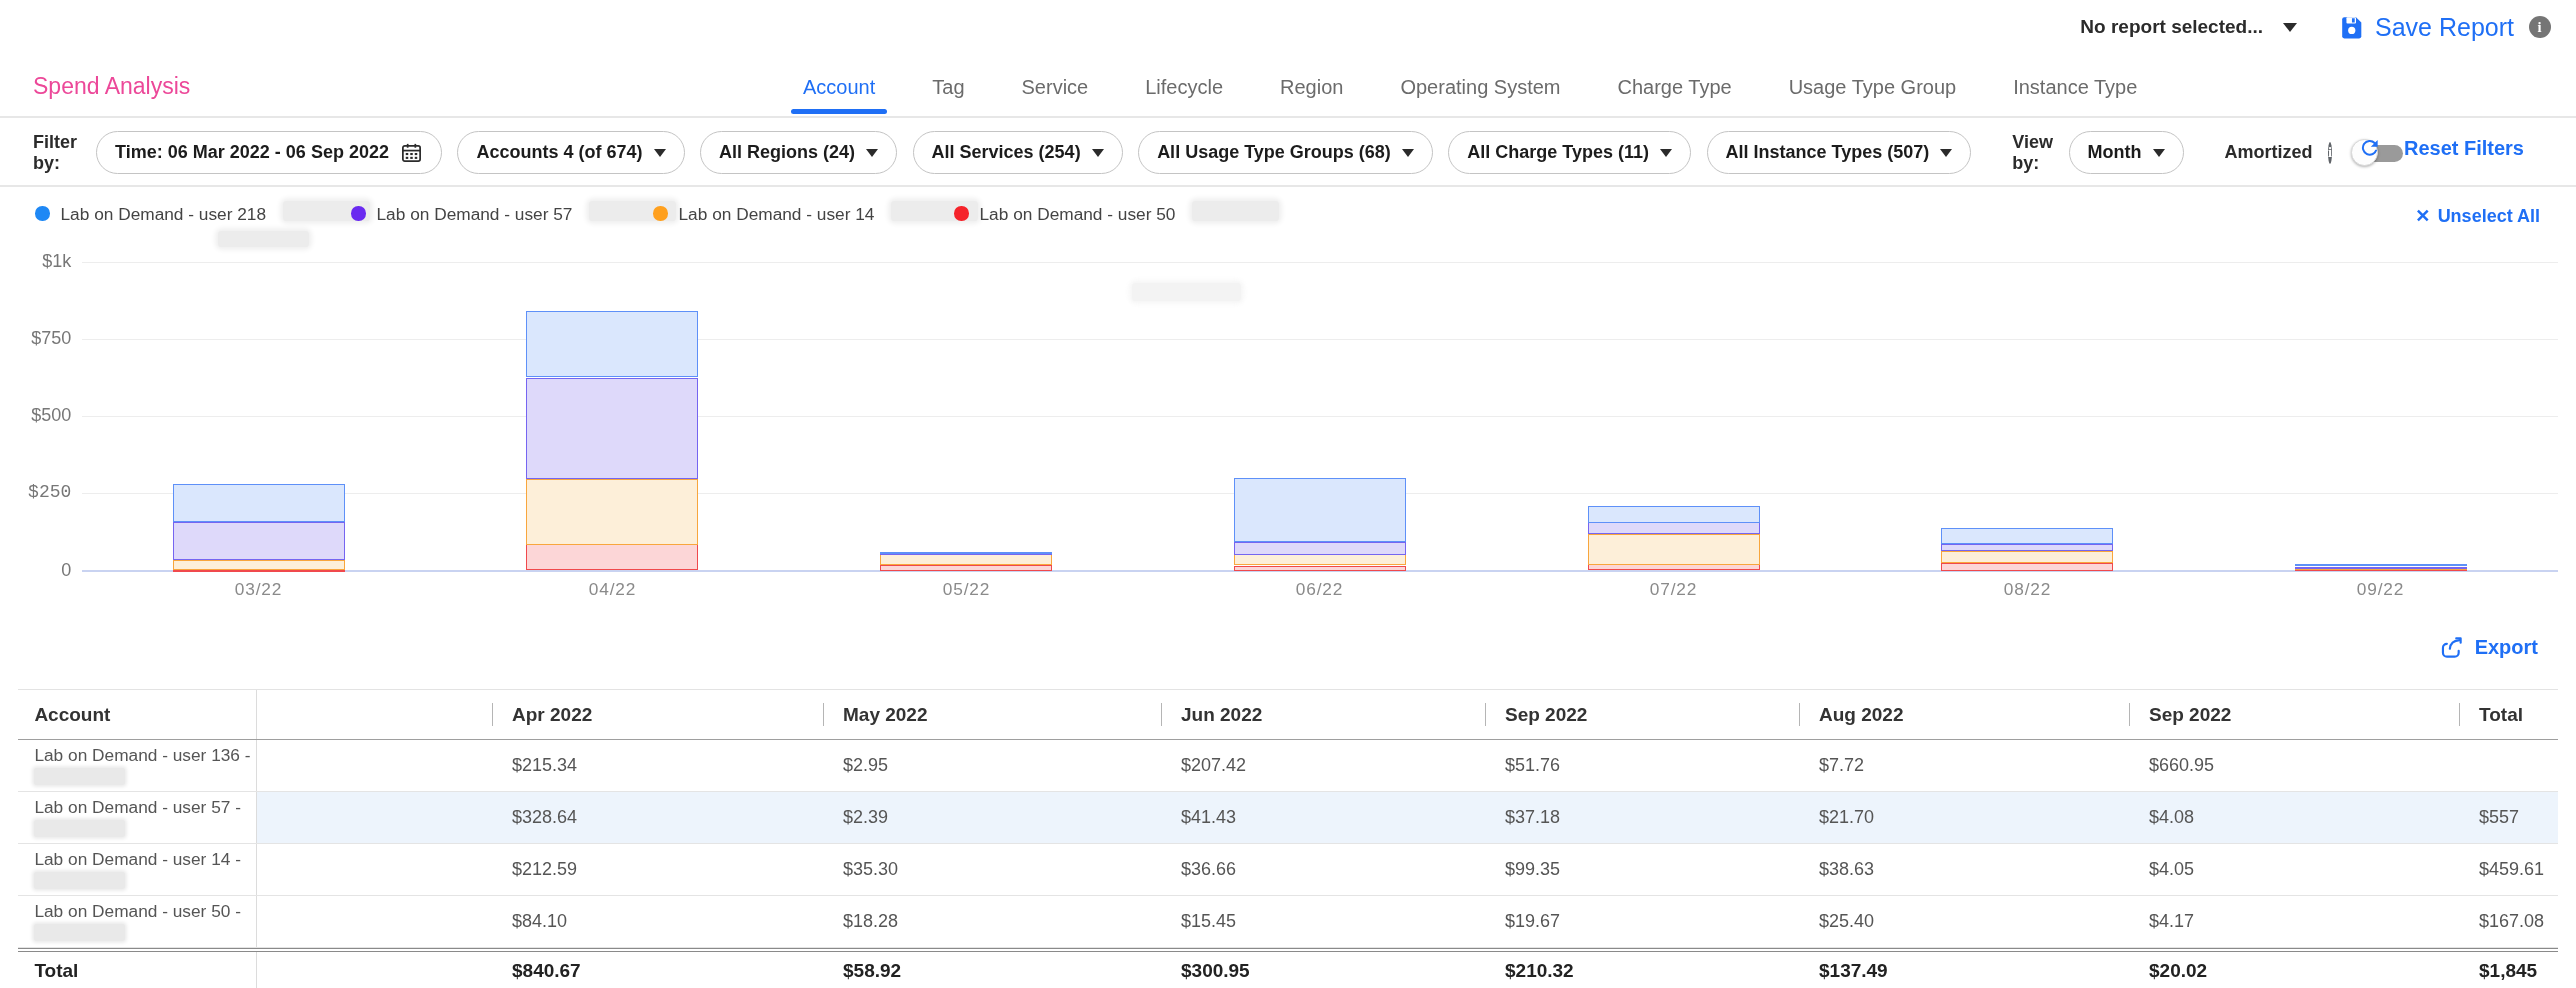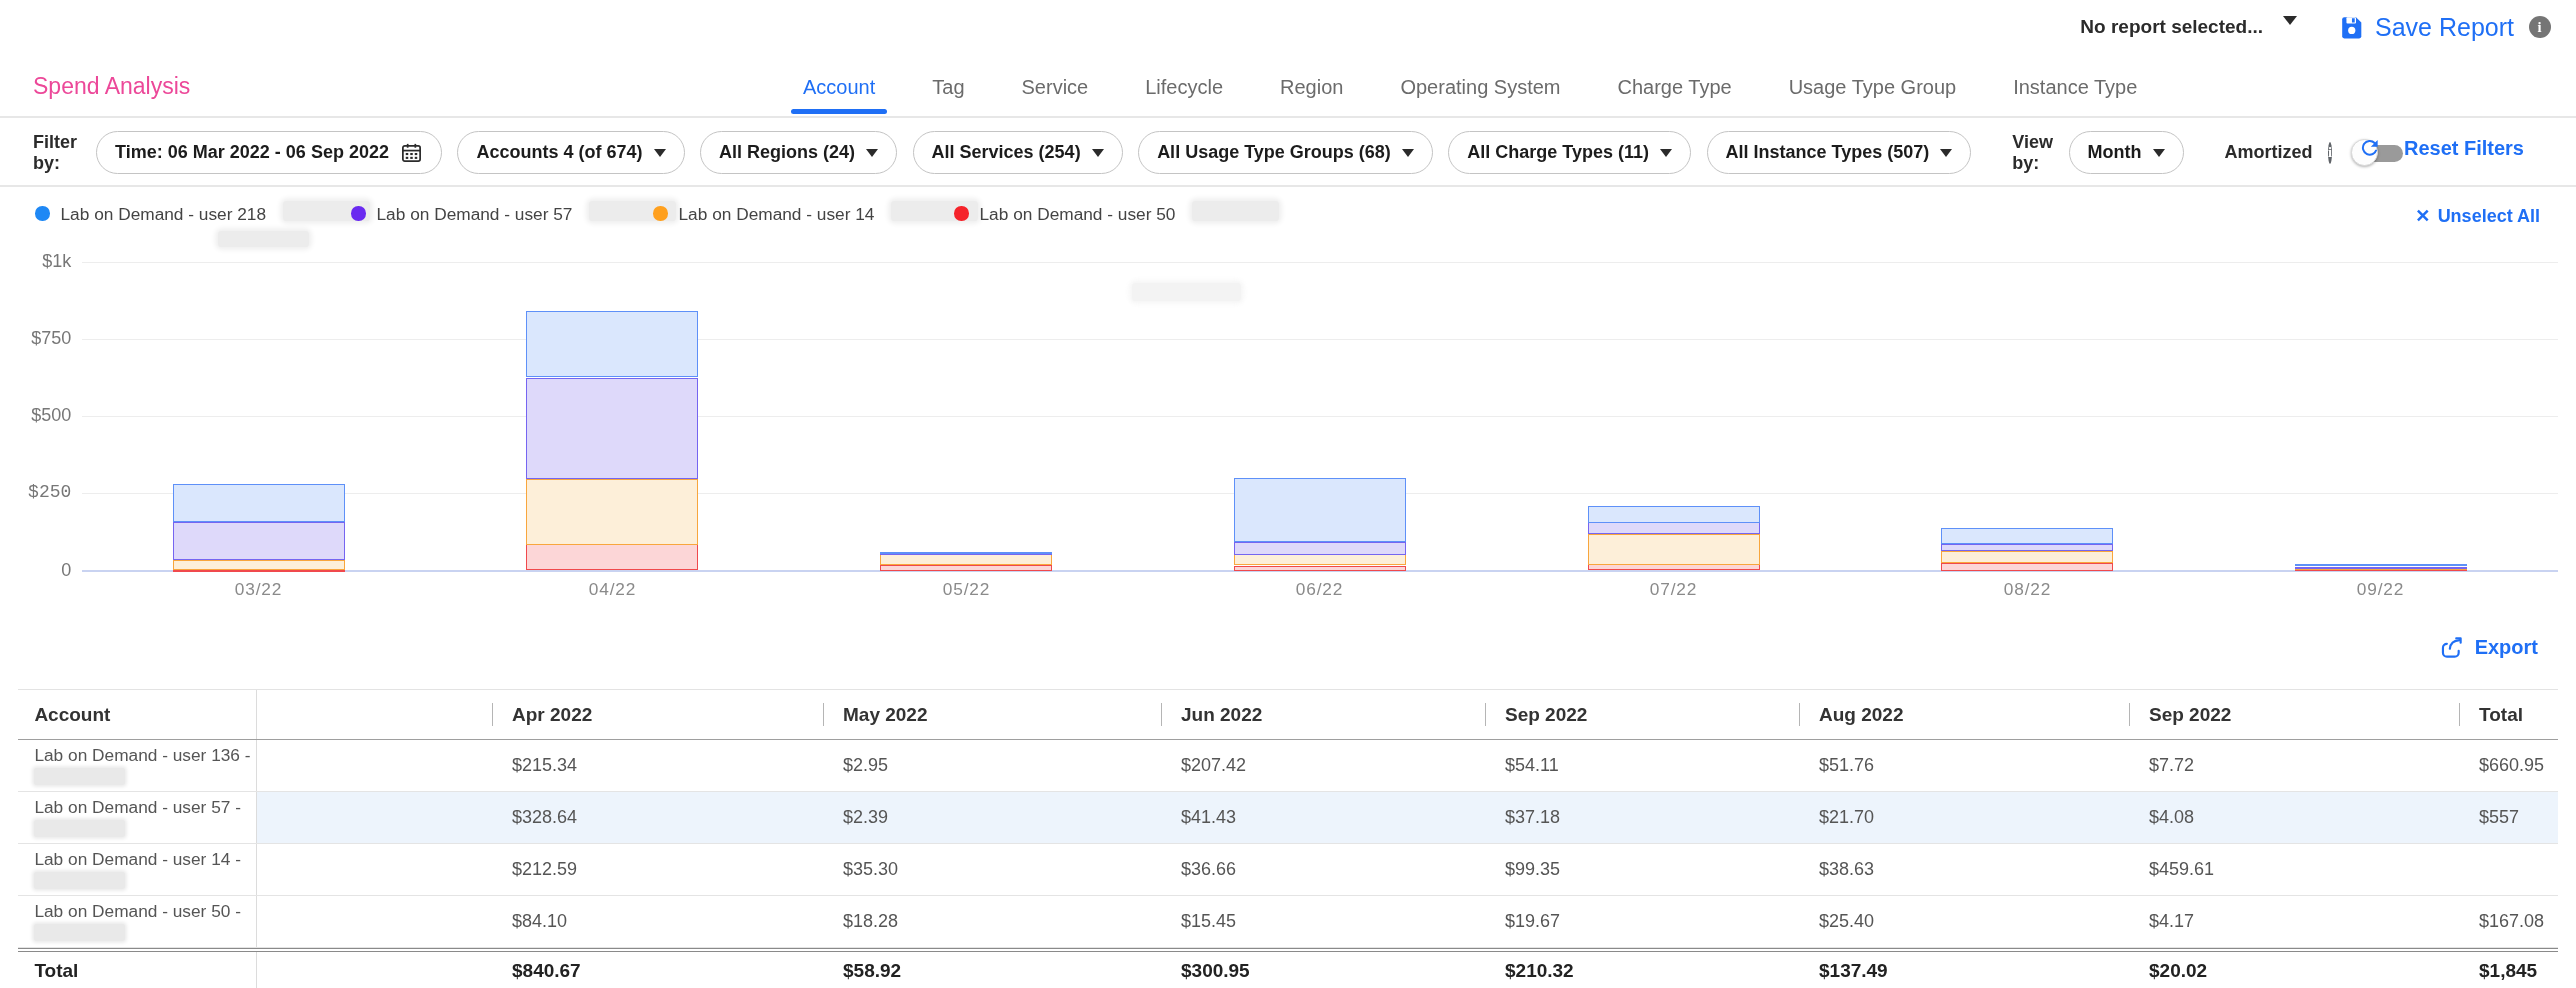--- a/index.html
+++ b/index.html
@@ -4,21 +4,21 @@
 <style>
   * { margin:0; padding:0; box-sizing:border-box; }
   html,body { background:#fff; }
   body { font-family:"Liberation Sans", sans-serif; color:#333; }
   #app { position:relative; width:2576px; height:989px; background:#fff; overflow:hidden; }
 
   .divider { position:absolute; left:0; right:0; height:1.8px; background:#e7e7e7; }
 
   
   #topbar { position:absolute; top:12.7px; right:25.5px; display:flex; align-items:center; gap:14.5px; }
-  #report-selector { display:flex; gap:20px; cursor:pointer;margin-left:36px; }
+  #report-selector { display:flex; align-items:center; gap:20px; cursor:pointer;margin-left:36px; }
   #report-selector-label { font-size:19px; font-weight:bold; color:#2b2b2b; }
   .caret { width:0; height:0; border-left:7.3px solid transparent; border-right:7.3px solid transparent; border-top:9px solid #2b2b2b; }
   #save-report { display:flex; align-items:center; gap:11px; margin-left:27px; cursor:pointer; }
   #save-report-label { font-size:25px; font-weight:normal; color:var(--accent); }
   .info-icon { width:22px; height:22px; border-radius:50%; background:#757575; color:#fff; font-size:14.5px; font-weight:bold;
                display:flex; align-items:center; justify-content:center; font-family:"Liberation Serif", serif; }
 
   
   #page-title { position:absolute; left:33px; top:73px; font-size:23px; color:#ec4899; }
   #tabs { position:absolute; left:803px; top:76px; display:flex; gap:57px; }
@@ -278,21 +278,20 @@
       </div>
       <div class="trow tdata">
         <div class="tcell first">
           <div class="acct-line">Lab on Demand - user 136 -</div>
           <div class="acct-redaction"></div>
         </div>
         <div class="tcell"></div>
         <div class="tcell">$215.34</div>
         <div class="tcell">$2.95</div>
         <div class="tcell">$207.42</div>
-        <div class="tcell">$54.11</div>
         <div class="tcell">$51.76</div>
         <div class="tcell">$7.72</div>
         <div class="tcell">$660.95</div>
       </div>
       <div class="trow tdata striped">
         <div class="tcell first">
           <div class="acct-line">Lab on Demand - user 57 -</div>
           <div class="acct-redaction"></div>
         </div>
         <div class="tcell"></div>
@@ -308,20 +307,21 @@
         <div class="tcell first">
           <div class="acct-line">Lab on Demand - user 14 -</div>
           <div class="acct-redaction"></div>
         </div>
         <div class="tcell"></div>
         <div class="tcell">$212.59</div>
         <div class="tcell">$35.30</div>
         <div class="tcell">$36.66</div>
         <div class="tcell">$99.35</div>
         <div class="tcell">$38.63</div>
+        <div class="tcell">$4.05</div>
         <div class="tcell">$459.61</div>
       </div>
       <div class="trow tdata">
         <div class="tcell first">
           <div class="acct-line">Lab on Demand - user 50 -</div>
           <div class="acct-redaction"></div>
         </div>
         <div class="tcell"></div>
         <div class="tcell">$84.10</div>
         <div class="tcell">$18.28</div>

